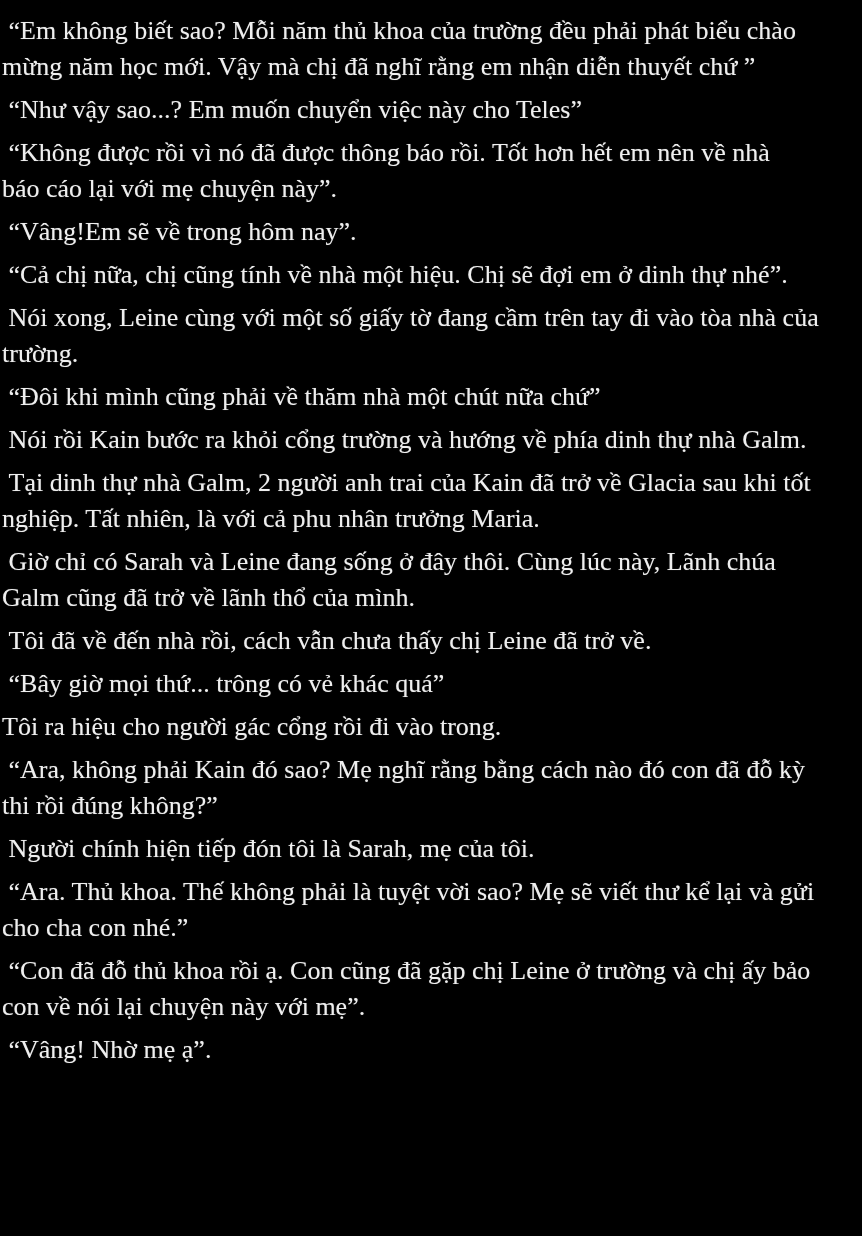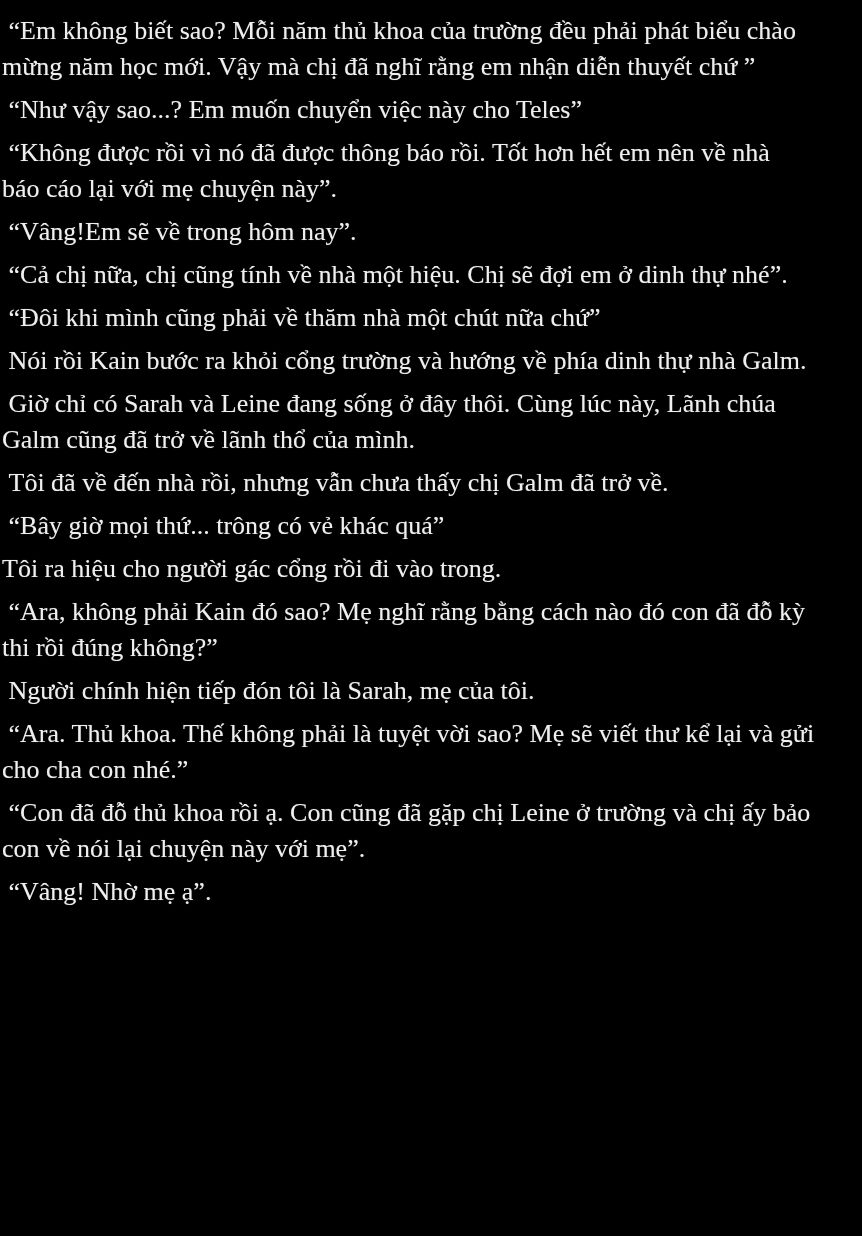--- a/index.html
+++ b/index.html
@@ -33,25 +33,29 @@
 <body>
 
 <div class="page">
   <p> “Em không biết sao? Mỗi năm thủ khoa của trường đều phải phát biểu chào
 mừng năm học mới. Vậy mà chị đã nghĩ rằng em nhận diễn thuyết chứ ”</p>
   <p> “Như vậy sao...? Em muốn chuyển việc này cho Teles”</p>
   <p> “Không được rồi vì nó đã được thông báo rồi. Tốt hơn hết em nên về nhà
 báo cáo lại với mẹ chuyện này”.</p>
   <p> “Vâng!Em sẽ về trong hôm nay”.</p>
   <p> “Cả chị nữa, chị cũng tính về nhà một hiệu. Chị sẽ đợi em ở dinh thự nhé”.</p>
+  <p> Nói xong, Leine cùng với một số giấy tờ đang cầm trên tay đi vào tòa nhà của
+trường.</p>
   <p> “Đôi khi mình cũng phải về thăm nhà một chút nữa chứ”</p>
   <p> Nói rồi Kain bước ra khỏi cổng trường và hướng về phía dinh thự nhà Galm.</p>
+  <p> Tại dinh thự nhà Galm, 2 người anh trai của Kain đã trở về Glacia sau khi tốt
+nghiệp. Tất nhiên, là với cả phu nhân trưởng Maria.</p>
   <p> Giờ chỉ có Sarah và Leine đang sống ở đây thôi. Cùng lúc này, Lãnh chúa
 Galm cũng đã trở về lãnh thổ của mình.</p>
-  <p> Tôi đã về đến nhà rồi, nhưng vẫn chưa thấy chị Galm đã trở về.</p>
+  <p> Tôi đã về đến nhà rồi, cách vẫn chưa thấy chị Leine đã trở về.</p>
   <p> “Bây giờ mọi thứ... trông có vẻ khác quá”</p>
   <p>Tôi ra hiệu cho người gác cổng rồi đi vào trong.</p>
   <p> “Ara, không phải Kain đó sao? Mẹ nghĩ rằng bằng cách nào đó con đã đỗ kỳ
 thi rồi đúng không?”</p>
   <p> Người chính hiện tiếp đón tôi là Sarah, mẹ của tôi.</p>
   <p> “Ara. Thủ khoa. Thế không phải là tuyệt vời sao? Mẹ sẽ viết thư kể lại và gửi
 cho cha con nhé.”</p>
   <p> “Con đã đỗ thủ khoa rồi ạ. Con cũng đã gặp chị Leine ở trường và chị ấy bảo
 con về nói lại chuyện này với mẹ”.</p>
   <p> “Vâng! Nhờ mẹ ạ”.</p>

